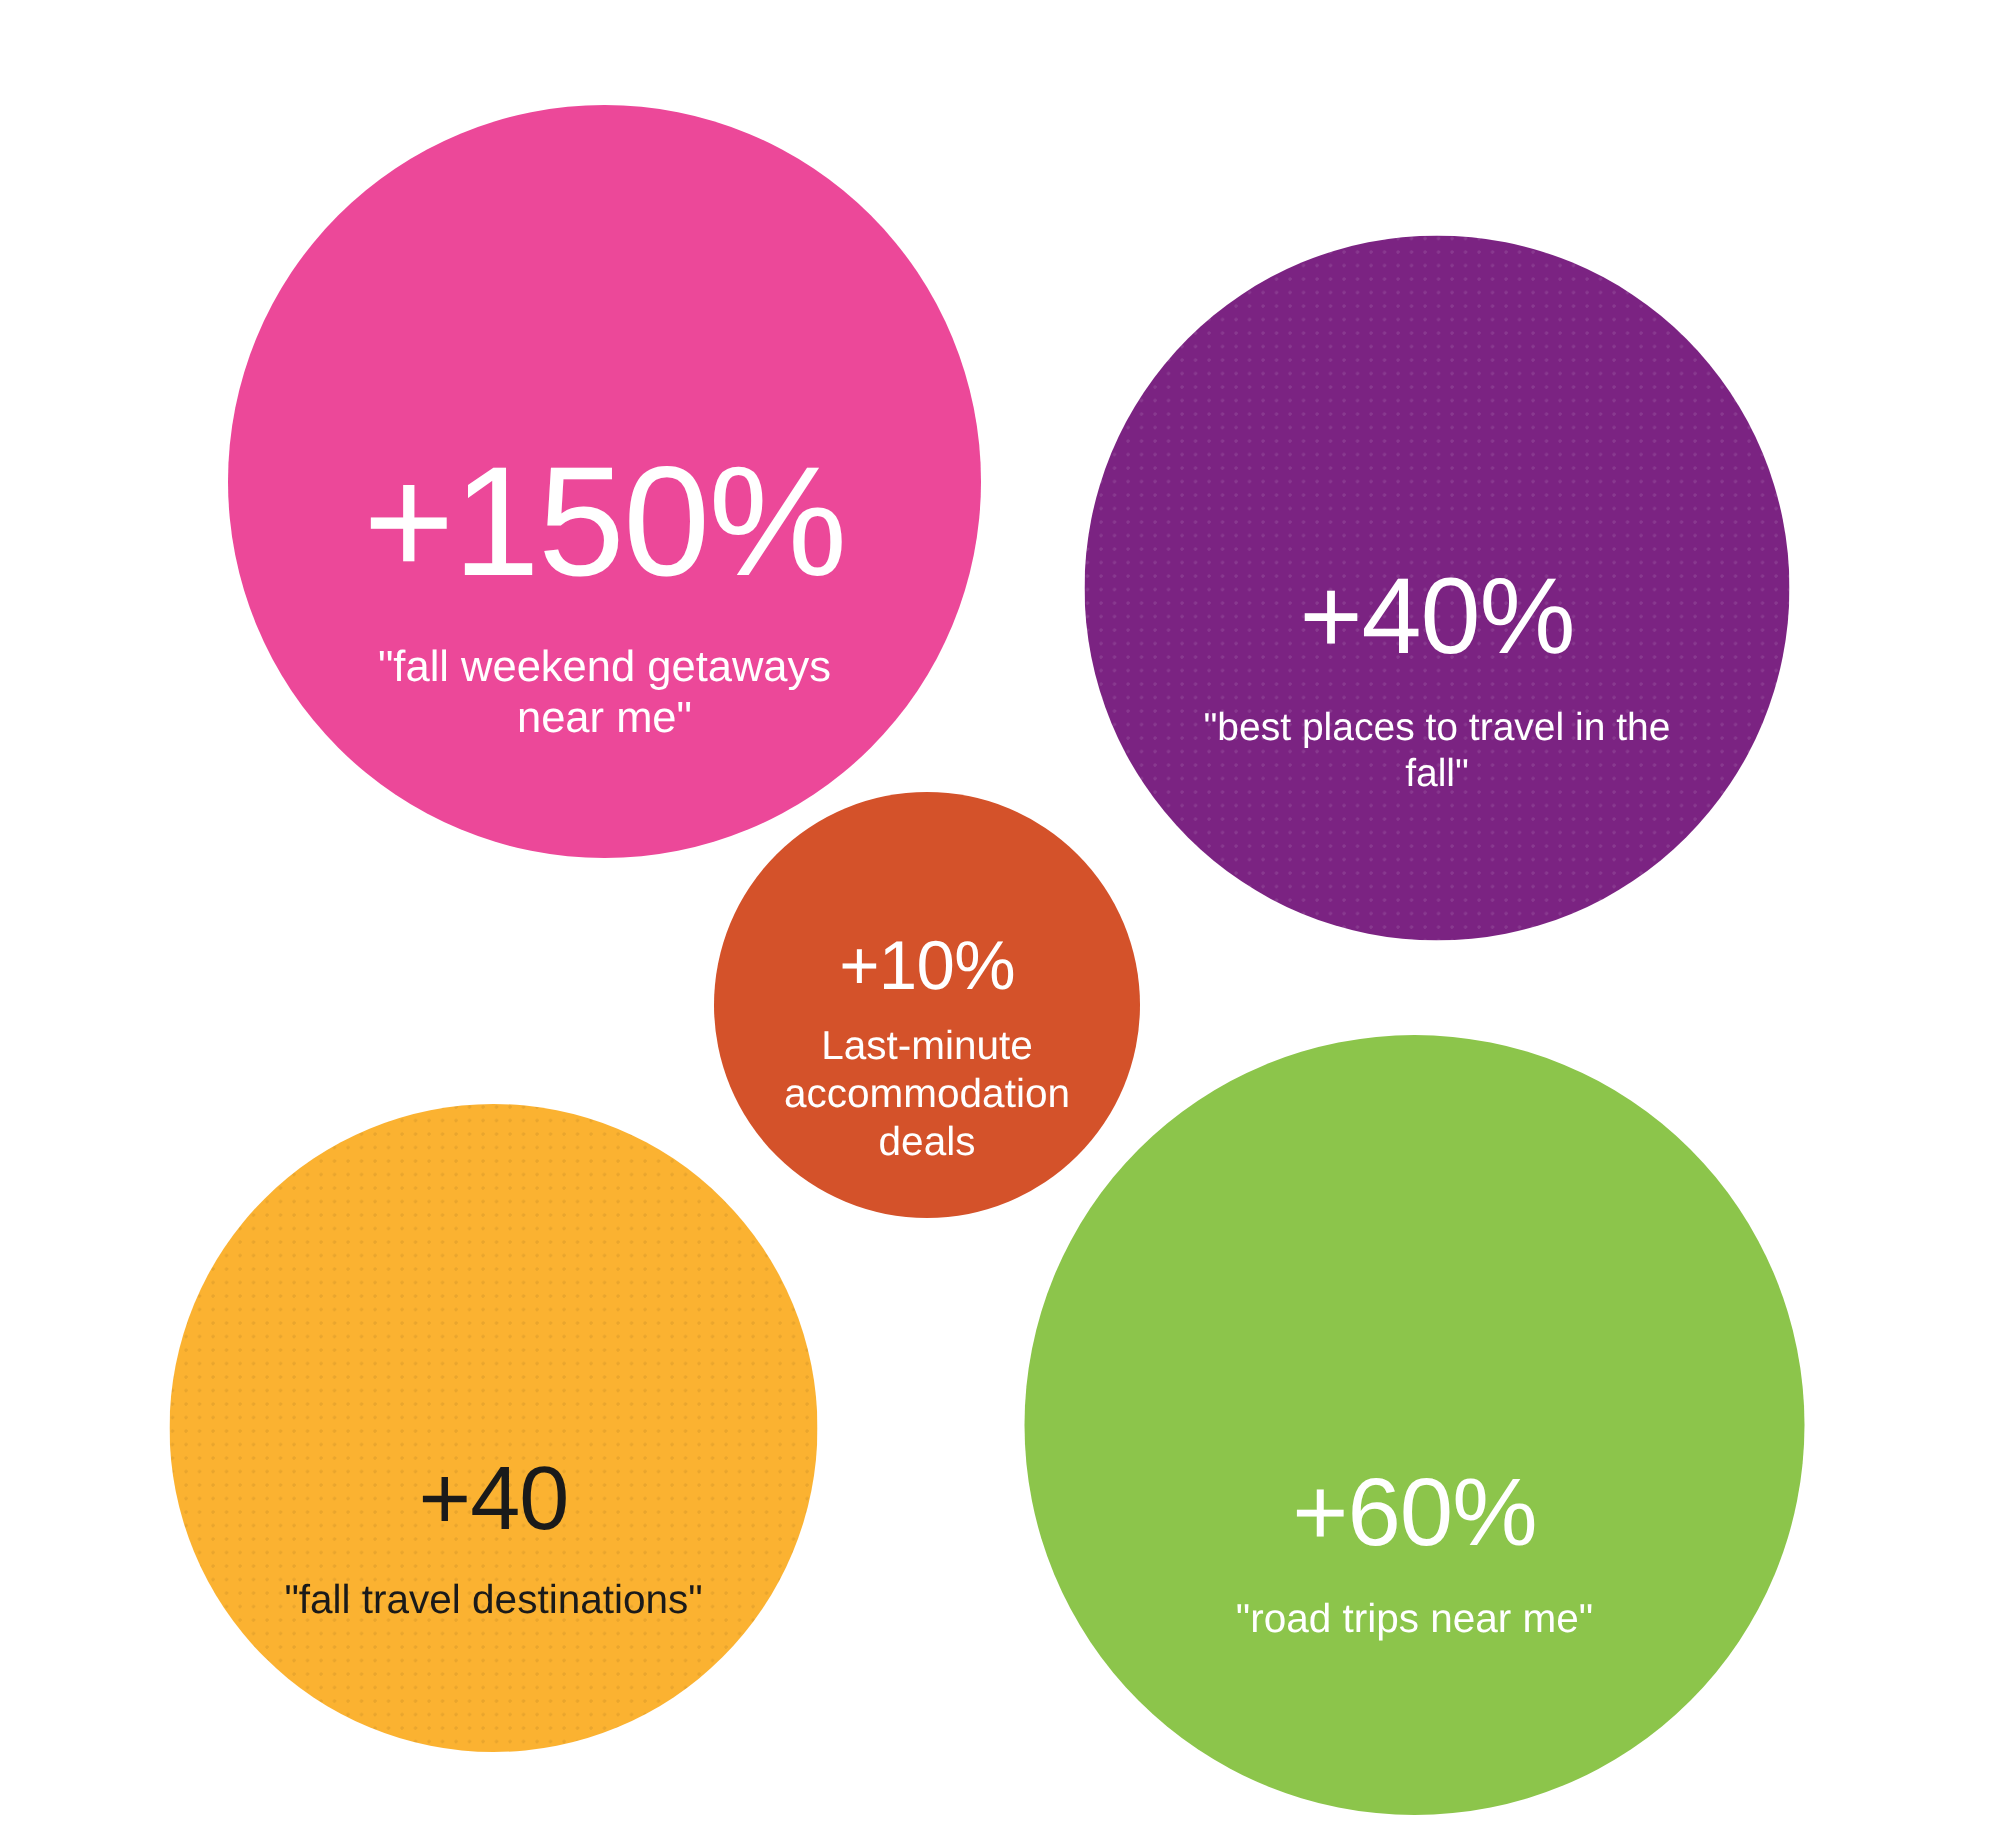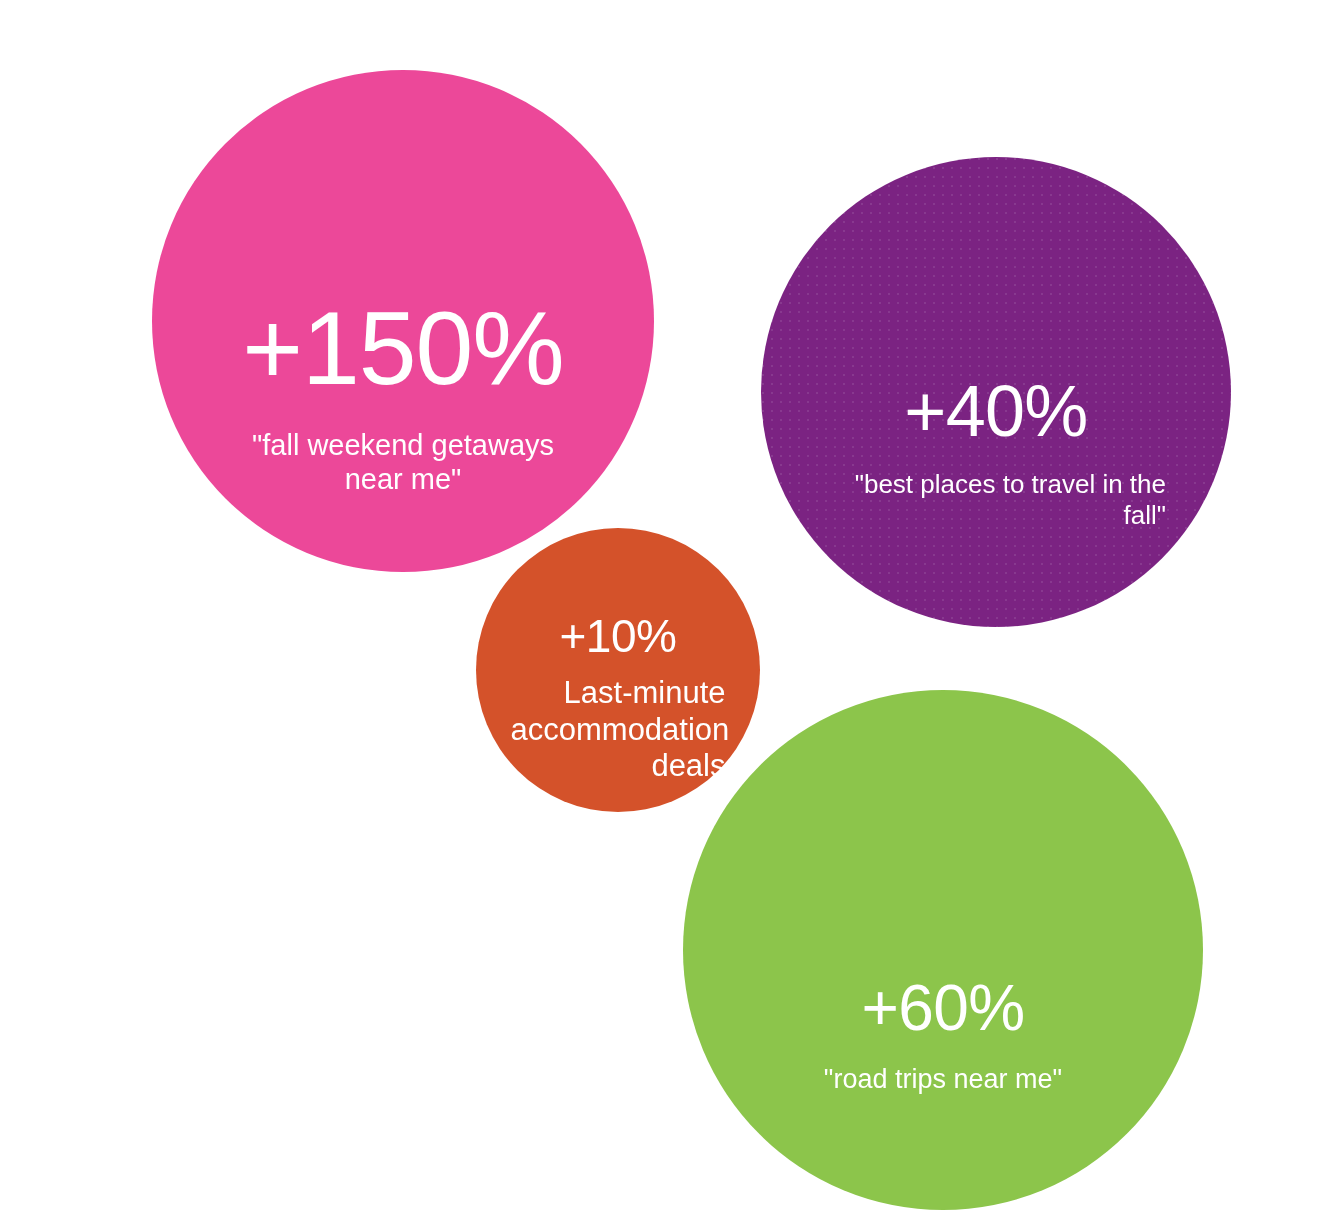--- a/index.html
+++ b/index.html
@@ -44,41 +44,40 @@
     left: 152px; top: 70px;
     width: 502px; height: 502px;
     background: #ec4899;
     color: #ffffff;
   }
   #bubble-blue .value  { font-size: 104px; margin-top: 150px; }
   #bubble-blue .label  { font-size: 29px; margin-top: 28px; width: 365px; }
 
   
   #bubble-purple {
-    left: 761px; top: 157px;
+    left: 723px; top: 157px;
     width: 470px; height: 470px;
     background: #7b2382;
     color: #ffffff;
     background-image:
       radial-gradient(circle at 2px 2px, rgba(255,255,255,0.10) 1px, transparent 1.2px);
     background-size: 9px 9px;
-    text-align: right;
   }
   #bubble-purple .value { font-size: 72px; margin-top: 122px; }
   #bubble-purple .label { font-size: 26px; margin-top: 22px; width: 340px; }
 
   
   #bubble-orange {
     left: 476px; top: 528px;
     width: 284px; height: 284px;
     background: #d4522a;
     color: #ffffff;
   }
   #bubble-orange .value { font-size: 46px; margin-top: 58px; text-align: right; }
-  #bubble-orange .label { font-size: 31px; margin-top: 16px; width: 215px; text-align: right; }
+  #bubble-orange .label { font-size: 27px; margin-top: 16px; width: 215px; }
 
   
   #bubble-yellow {
     left: 113px; top: 736px;
     width: 432px; height: 432px;
     background: #fbb231;
     color: #1a1a1a;
     background-image:
       radial-gradient(circle at 2px 2px, rgba(0,0,0,0.07) 1px, transparent 1.2px);
     background-size: 9px 9px;
@@ -116,19 +115,23 @@
   <div class="bubble" id="bubble-purple">
     <div class="value">+40%</div>
     <div class="label">"best places to travel in the fall"</div>
   </div>
 
   <div class="bubble" id="bubble-orange">
     <div class="value">+10%</div>
     <div class="label">Last-minute accommodation deals</div>
   </div>
 
+  <div class="bubble" id="bubble-yellow">
+    <div class="value">+40</div>
+    <div class="label">"fall travel destinations"</div>
+  </div>
 
   <div class="bubble" id="bubble-green">
     <div class="value">+60%</div>
     <div class="label">"road trips near me"</div>
   </div>
 
 </div>
 
 </body></html>

